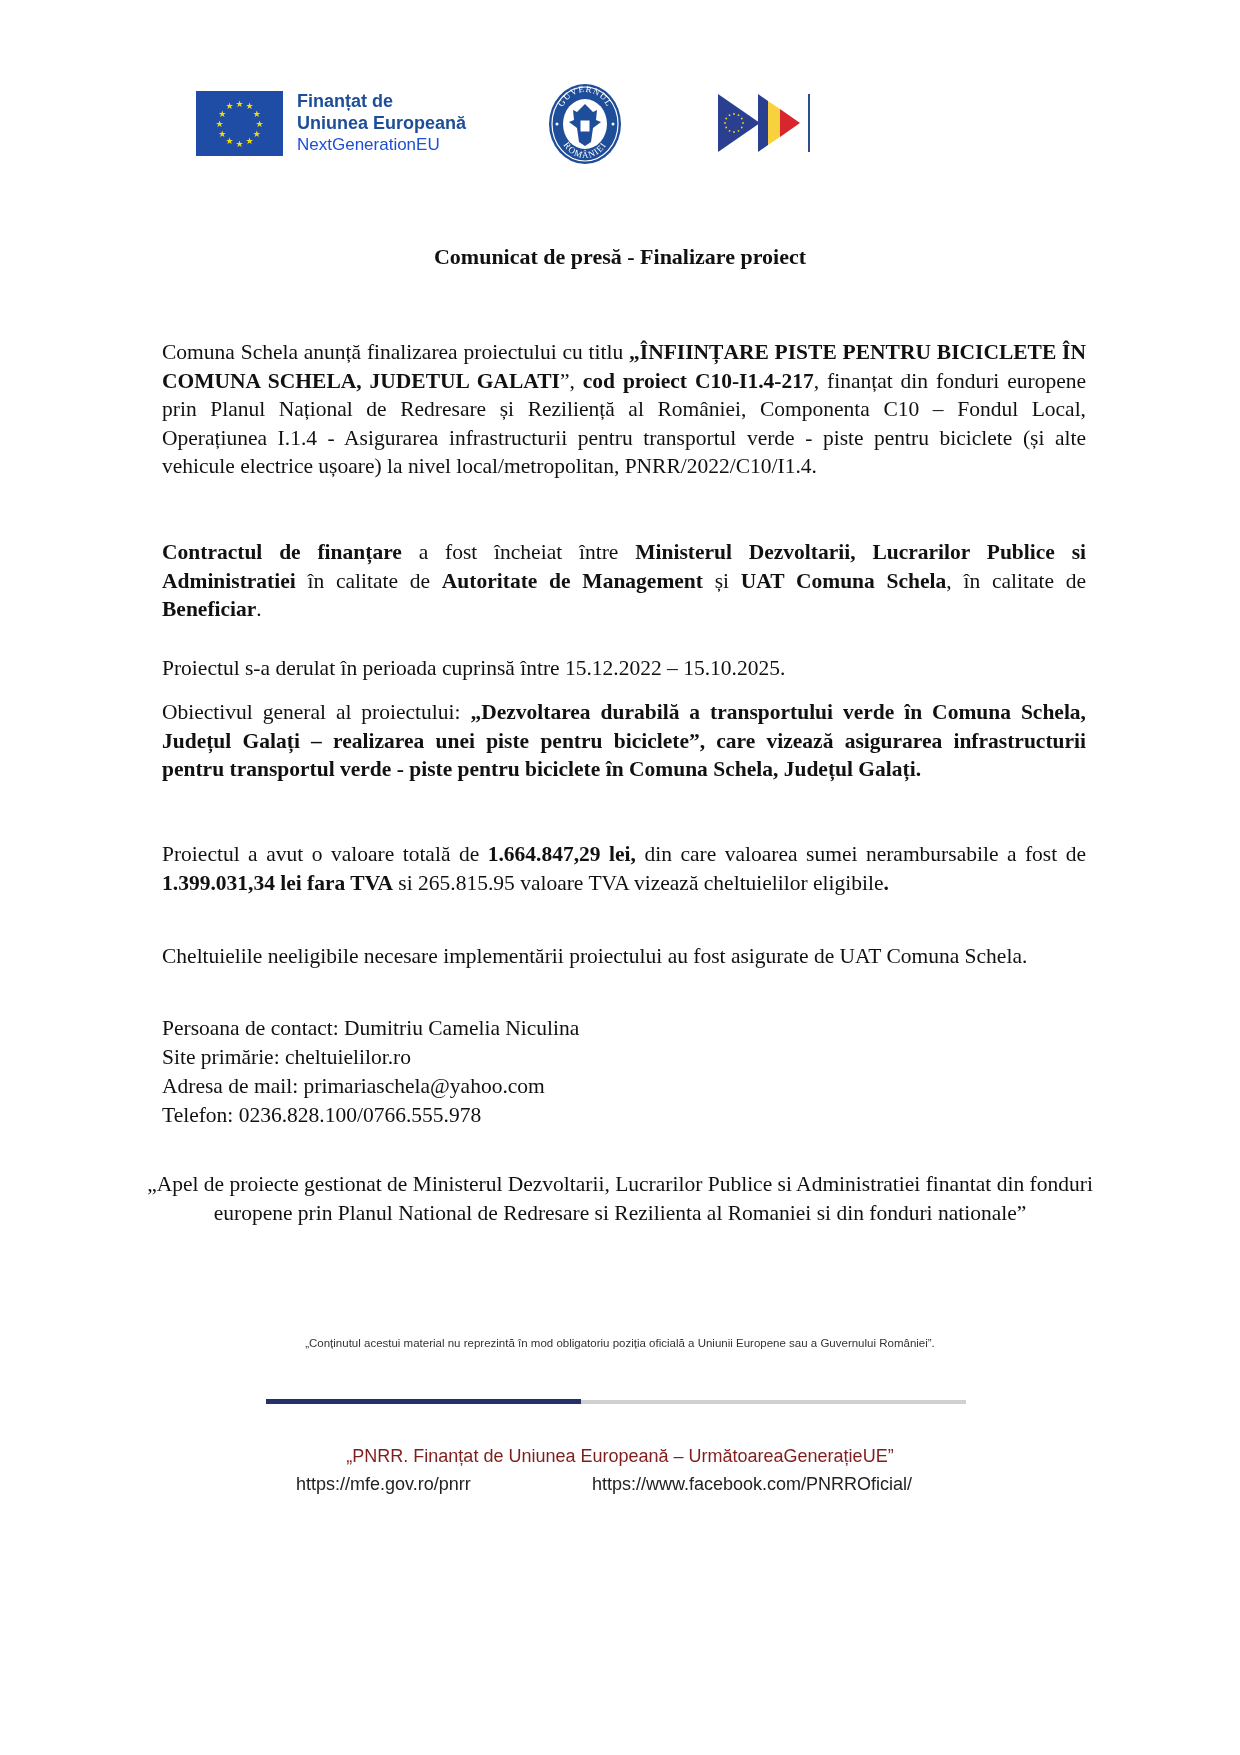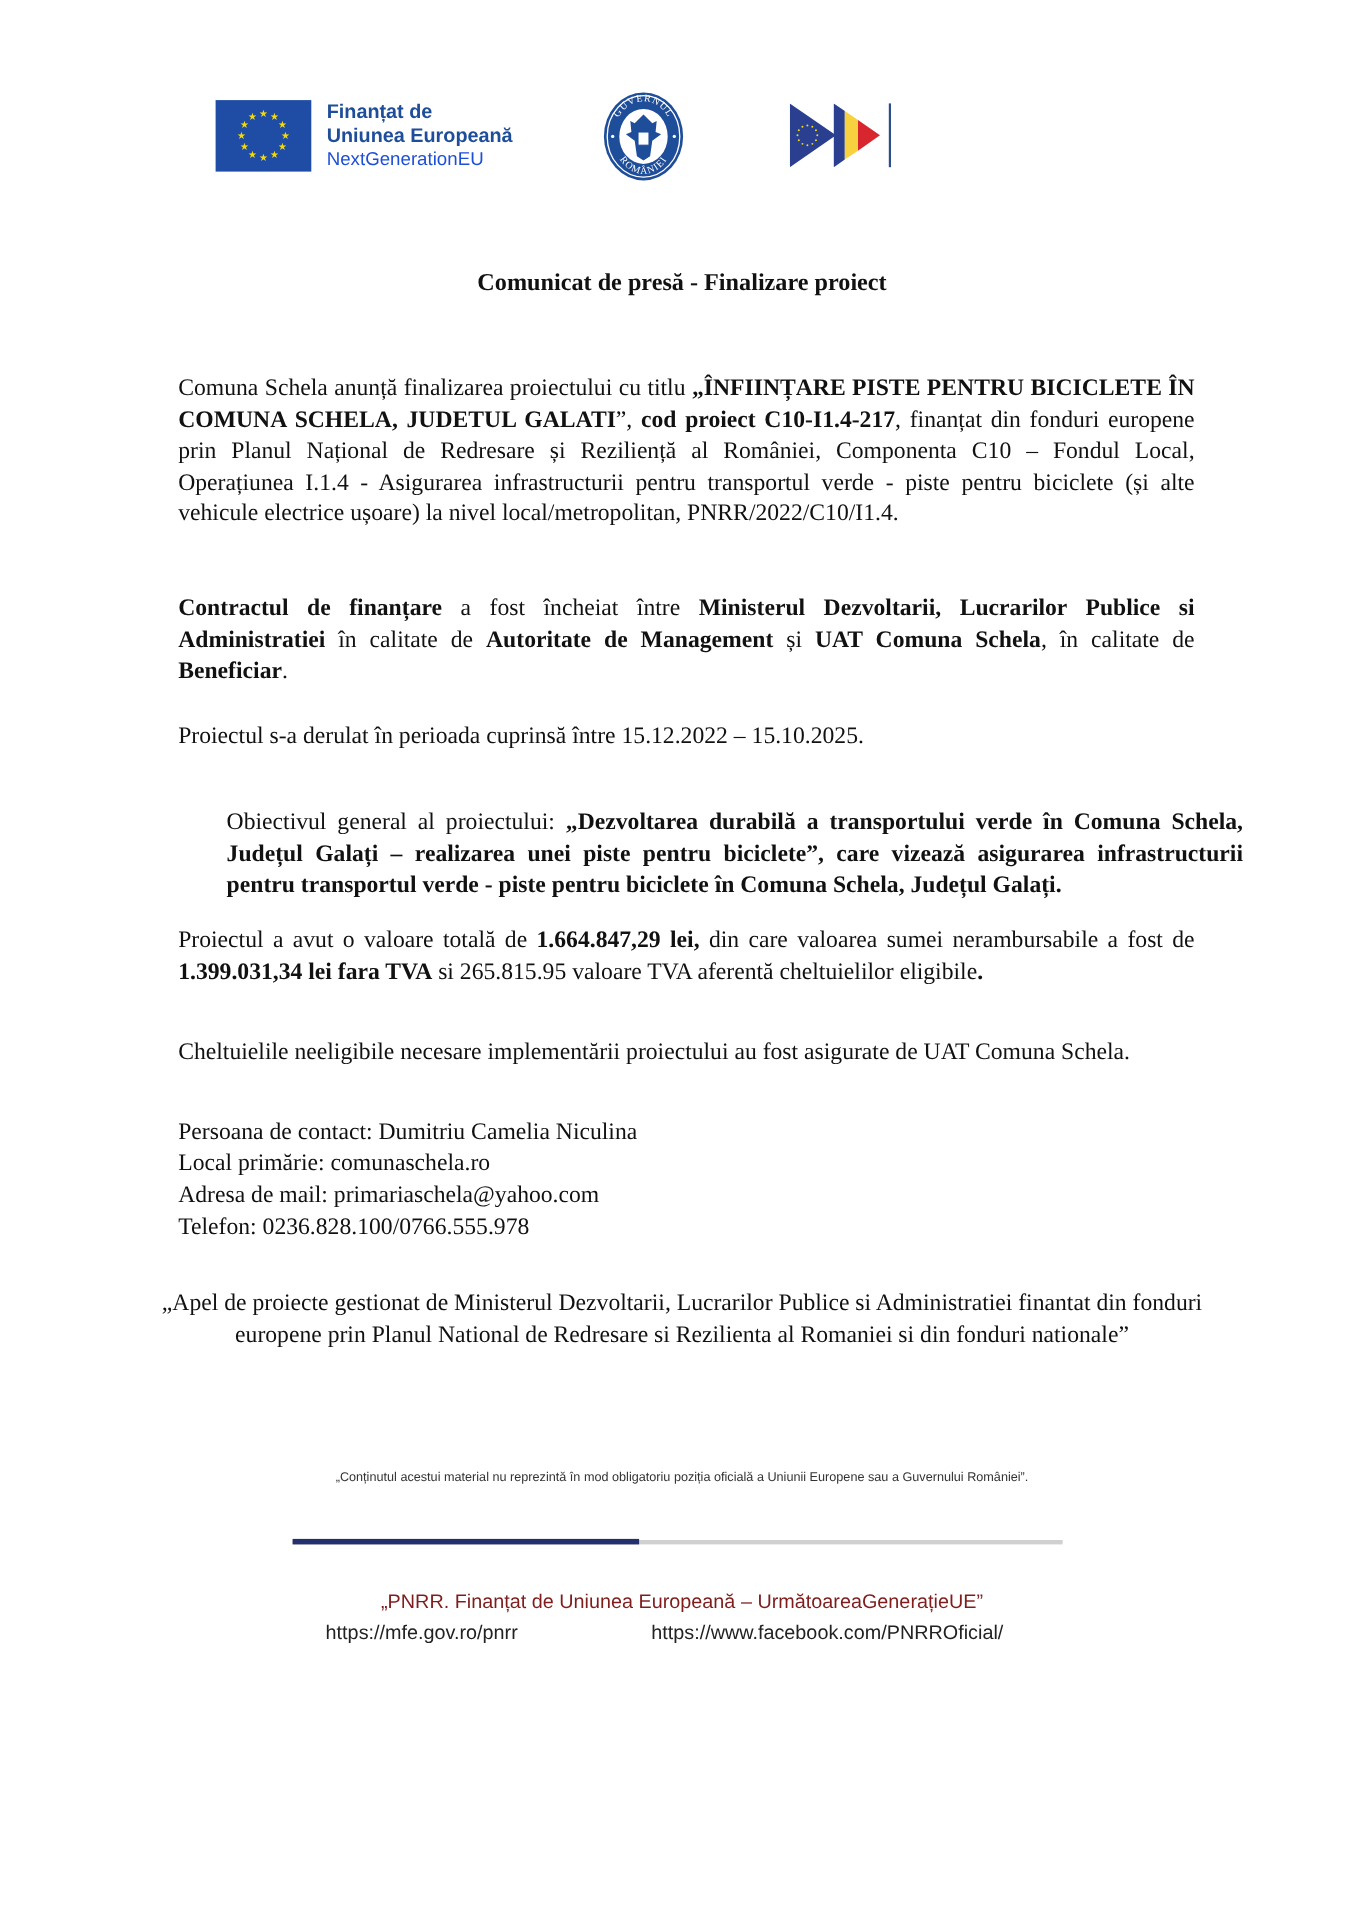--- a/index.html
+++ b/index.html
@@ -22,21 +22,21 @@
 
   .doc-title { position: absolute; top: 244px; left: 0; width: 1240px; text-align: center; font-weight: bold; font-size: 22px; }
 
   .content { position: absolute; left: 162px; width: 924px; font-size: 21.5px; line-height: 28.5px; text-align: justify; }
   .content p { margin: 0; }
   .content b { font-weight: bold; }
 
   .p1 { top: 338px; }
   .p2 { top: 538px; }
   .p3 { top: 654px; }
-  .p4 { top: 733px; margin-left: 44px; }
+  .p4 { top: 698px; }
   .p5 { top: 840px; }
   .p6 { top: 942px; }
   .contact { top: 1014px; text-align: left; }
   .contact div { line-height: 29px; }
 
   .closing { position: absolute; top: 1170px; left: 140px; width: 960px; text-align: center; font-size: 21.5px; line-height: 29px; }
 
   .disclaimer { position: absolute; top: 1337px; left: 0; width: 1240px; text-align: center; font-family: "Liberation Sans", sans-serif; font-size: 11.5px; color: #333; }
 
   .footer-bar { position: absolute; top: 1400px; left: 266px; width: 700px; height: 4px; background: #d0d0d0; }
@@ -135,31 +135,31 @@
 </div>
 
 <div class="content p4">
   <p>
     <span>Obiectivul general al proiectului: </span><b>„Dezvoltarea durabilă a transportului verde în Comuna Schela, Județul Galați – realizarea unei piste pentru biciclete”, care vizează asigurarea infrastructurii pentru transportul verde - piste pentru biciclete în Comuna Schela, Județul Galați.</b>
   </p>
 </div>
 
 <div class="content p5">
   <p>
-    <span>Proiectul a avut o valoare totală de </span><b>1.664.847,29 lei,</b><span> din care valoarea sumei nerambursabile a fost de </span><b>1.399.031,34 lei fara TVA</b><span> si 265.815.95 valoare TVA aferentă cheltuielilor eligibile</span><b>.</b>
+    <span>Proiectul a avut o valoare totală de </span><b>1.664.847,29 lei,</b><span> din care valoarea sumei nerambursabile a fost de </span><b>1.399.031,34 lei fara TVA</b><span> si 265.815.95 valoare TVA vizează cheltuielilor eligibile</span><b>.</b>
   </p>
 </div>
 
 <div class="content p6">
   <p>Cheltuielile neeligibile necesare implementării proiectului au fost asigurate de UAT Comuna Schela.</p>
 </div>
 
 <div class="content contact">
   <div>Persoana de contact:  Dumitriu Camelia Niculina</div>
-  <div>Local primărie: comunaschela.ro</div>
+  <div>Site primărie: cheltuielilor.ro</div>
   <div>Adresa de mail:  primariaschela@yahoo.com</div>
   <div>Telefon: 0236.828.100/0766.555.978</div>
 </div>
 
 <div class="closing">„Apel de proiecte gestionat de Ministerul Dezvoltarii, Lucrarilor Publice si Administratiei finantat din fonduri europene prin Planul National de Redresare si Rezilienta al Romaniei si din fonduri nationale”</div>
 
 <div class="disclaimer">„Conținutul acestui material nu reprezintă în mod obligatoriu poziția oficială a Uniunii Europene sau a Guvernului României”.</div>
 
 <div class="footer-bar">
   <div class="fill" id="footer-bar-fill" style="width: 45%;"></div>

